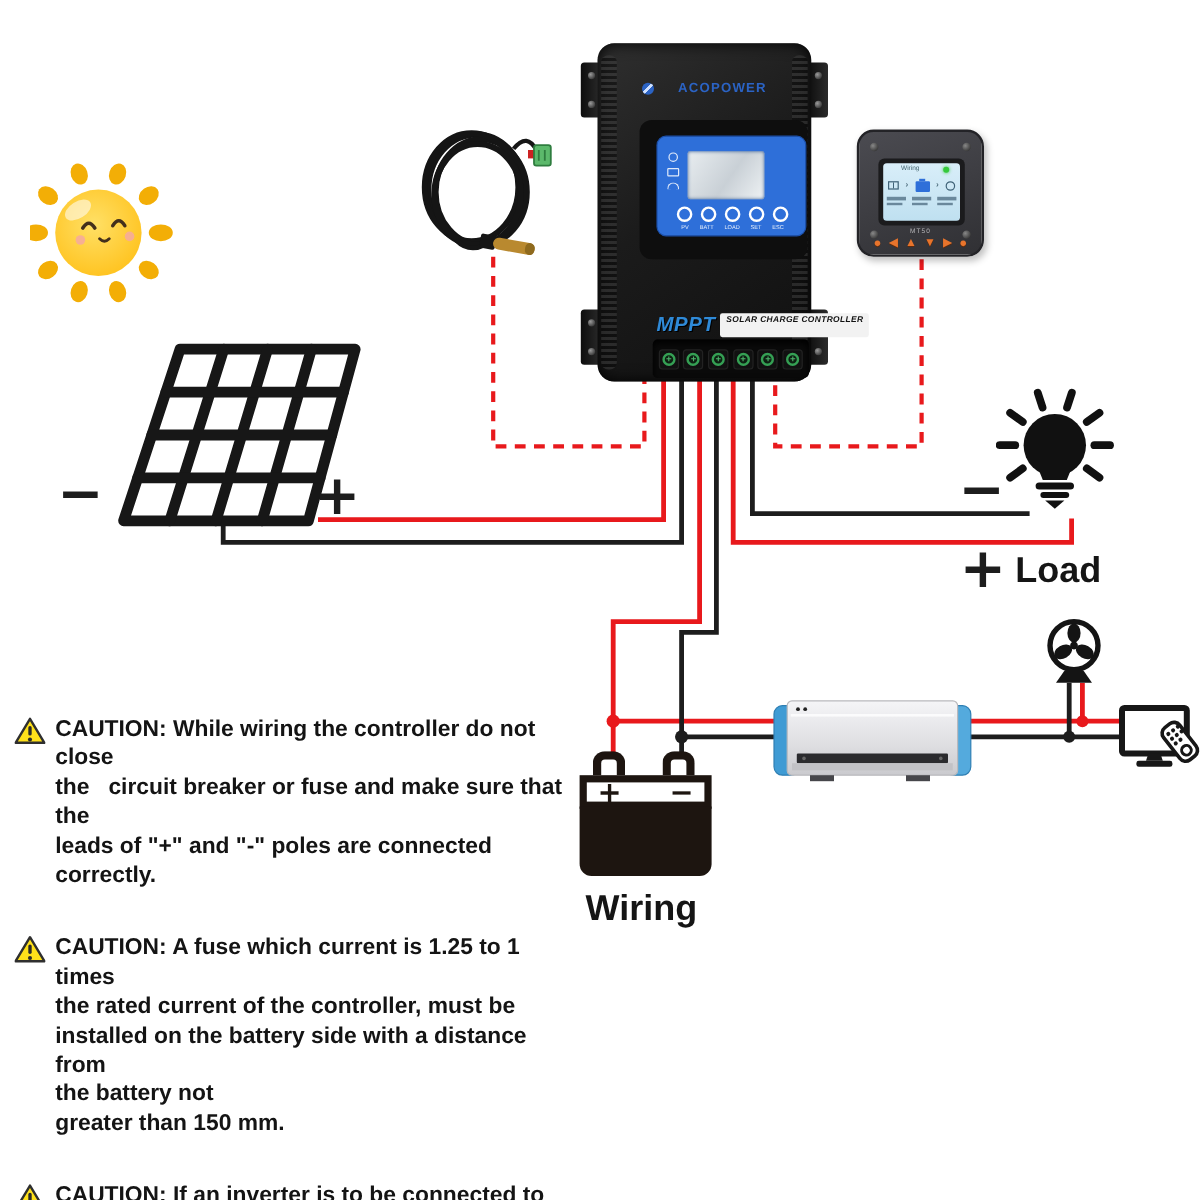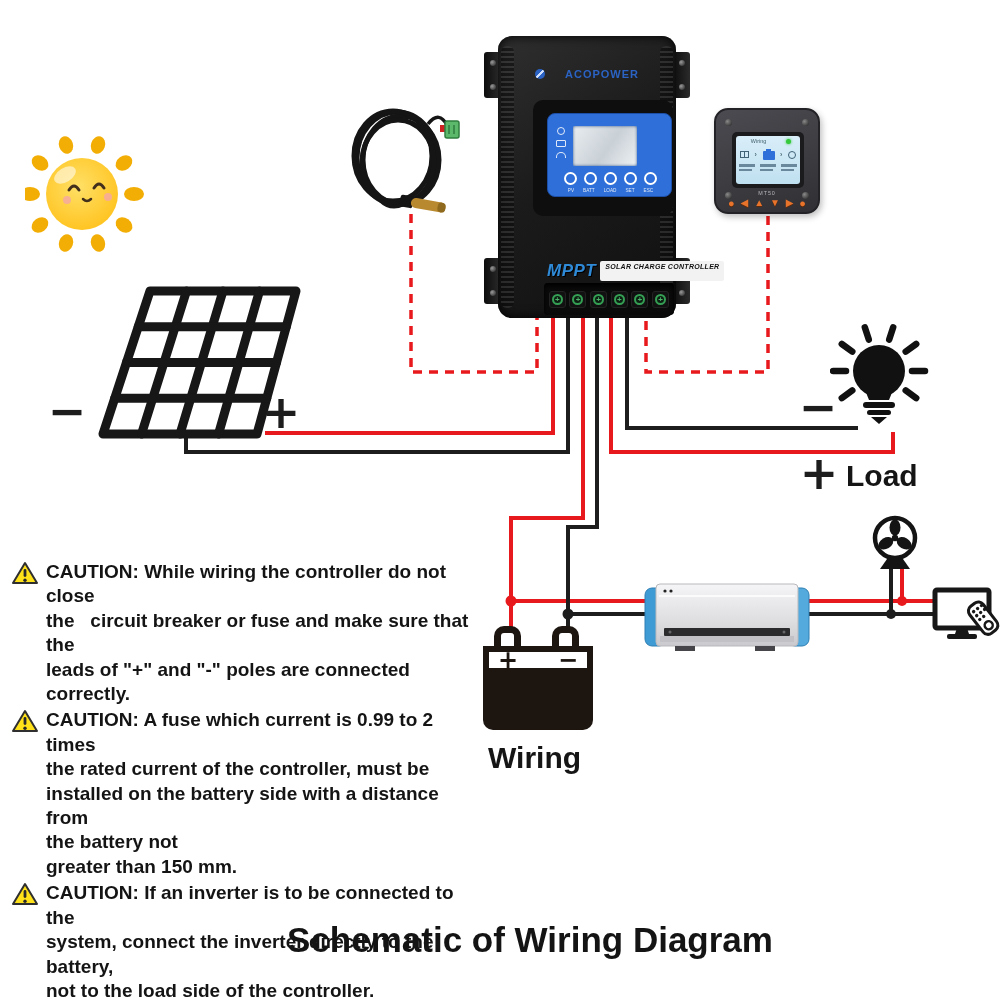--- a/index.html
+++ b/index.html
@@ -117,21 +117,21 @@
   .battery-band{position:absolute;left:483px;top:646px;width:110px;height:28px;border:6px solid #1d1510;
         background:#fff;box-sizing:border-box;display:flex;justify-content:space-between;
         align-items:center;padding:0 9px;}
   .battery-band .bsign{font-family:"DejaVu Sans",sans-serif;font-size:24px;font-weight:700;
         color:#1d1510;line-height:0;}
   .battery-body{position:absolute;left:483px;top:672px;width:110px;height:58px;background:#1d1510;
         border-radius:0 0 10px 10px;}
 
   
   .cautions{position:absolute;left:12px;top:560px;width:462px;}
-  .caution-item{display:flex;gap:8px;margin-bottom:2px;}
+  .caution-item{display:flex;gap:8px;margin-bottom:2px;margin-top:36px;}
   .caution-icon{flex:0 0 26px;margin-top:1px;}
   .caution-text{font-size:19px;line-height:24.4px;font-weight:600;color:#141414;
         white-space:pre-wrap;}
 </style>
 </head>
 <body>
 
 <div class="canvas">
 
   <svg class="wires" width="1000" height="1000" viewBox="0 0 1000 1000">
@@ -445,33 +445,32 @@
       <div class="caution-text">CAUTION: While wiring the controller do not close
 the   circuit breaker or fuse and make sure that the
 leads of "+" and "-" poles are connected correctly.</div>
     </div>
     <div class="caution-item">
       <svg class="caution-icon" width="26" height="24" viewBox="0 0 26 24">
         <path d="M13 2 L25 22 L1 22 Z" fill="#ffe11a" stroke="#2f2f2f" stroke-width="2" stroke-linejoin="round"></path>
         <rect x="11.6" y="8" width="2.8" height="8" rx="1.4" fill="#2a2a2a"></rect>
         <circle cx="13" cy="19.3" r="1.7" fill="#2a2a2a"></circle>
       </svg>
-      <div class="caution-text">CAUTION: A fuse which current is 0.99 to 2 times
+      <div class="caution-text">CAUTION: A fuse which current is 1.25 to 1 times
 the rated current of the controller, must be
 installed on the battery side with a distance from
 the battery not
 greater than 150 mm.</div>
     </div>
     <div class="caution-item">
       <svg class="caution-icon" width="26" height="24" viewBox="0 0 26 24">
         <path d="M13 2 L25 22 L1 22 Z" fill="#ffe11a" stroke="#2f2f2f" stroke-width="2" stroke-linejoin="round"></path>
         <rect x="11.6" y="8" width="2.8" height="8" rx="1.4" fill="#2a2a2a"></rect>
         <circle cx="13" cy="19.3" r="1.7" fill="#2a2a2a"></circle>
       </svg>
       <div class="caution-text">CAUTION: If an inverter is to be connected to the
 system, connect the inverter directly to the battery,
 not to the load side of the controller.</div>
     </div>
   </div>
 
-  <div class="title">Schematic of Wiring Diagram</div>
 
 </div>
 
 </body></html>

